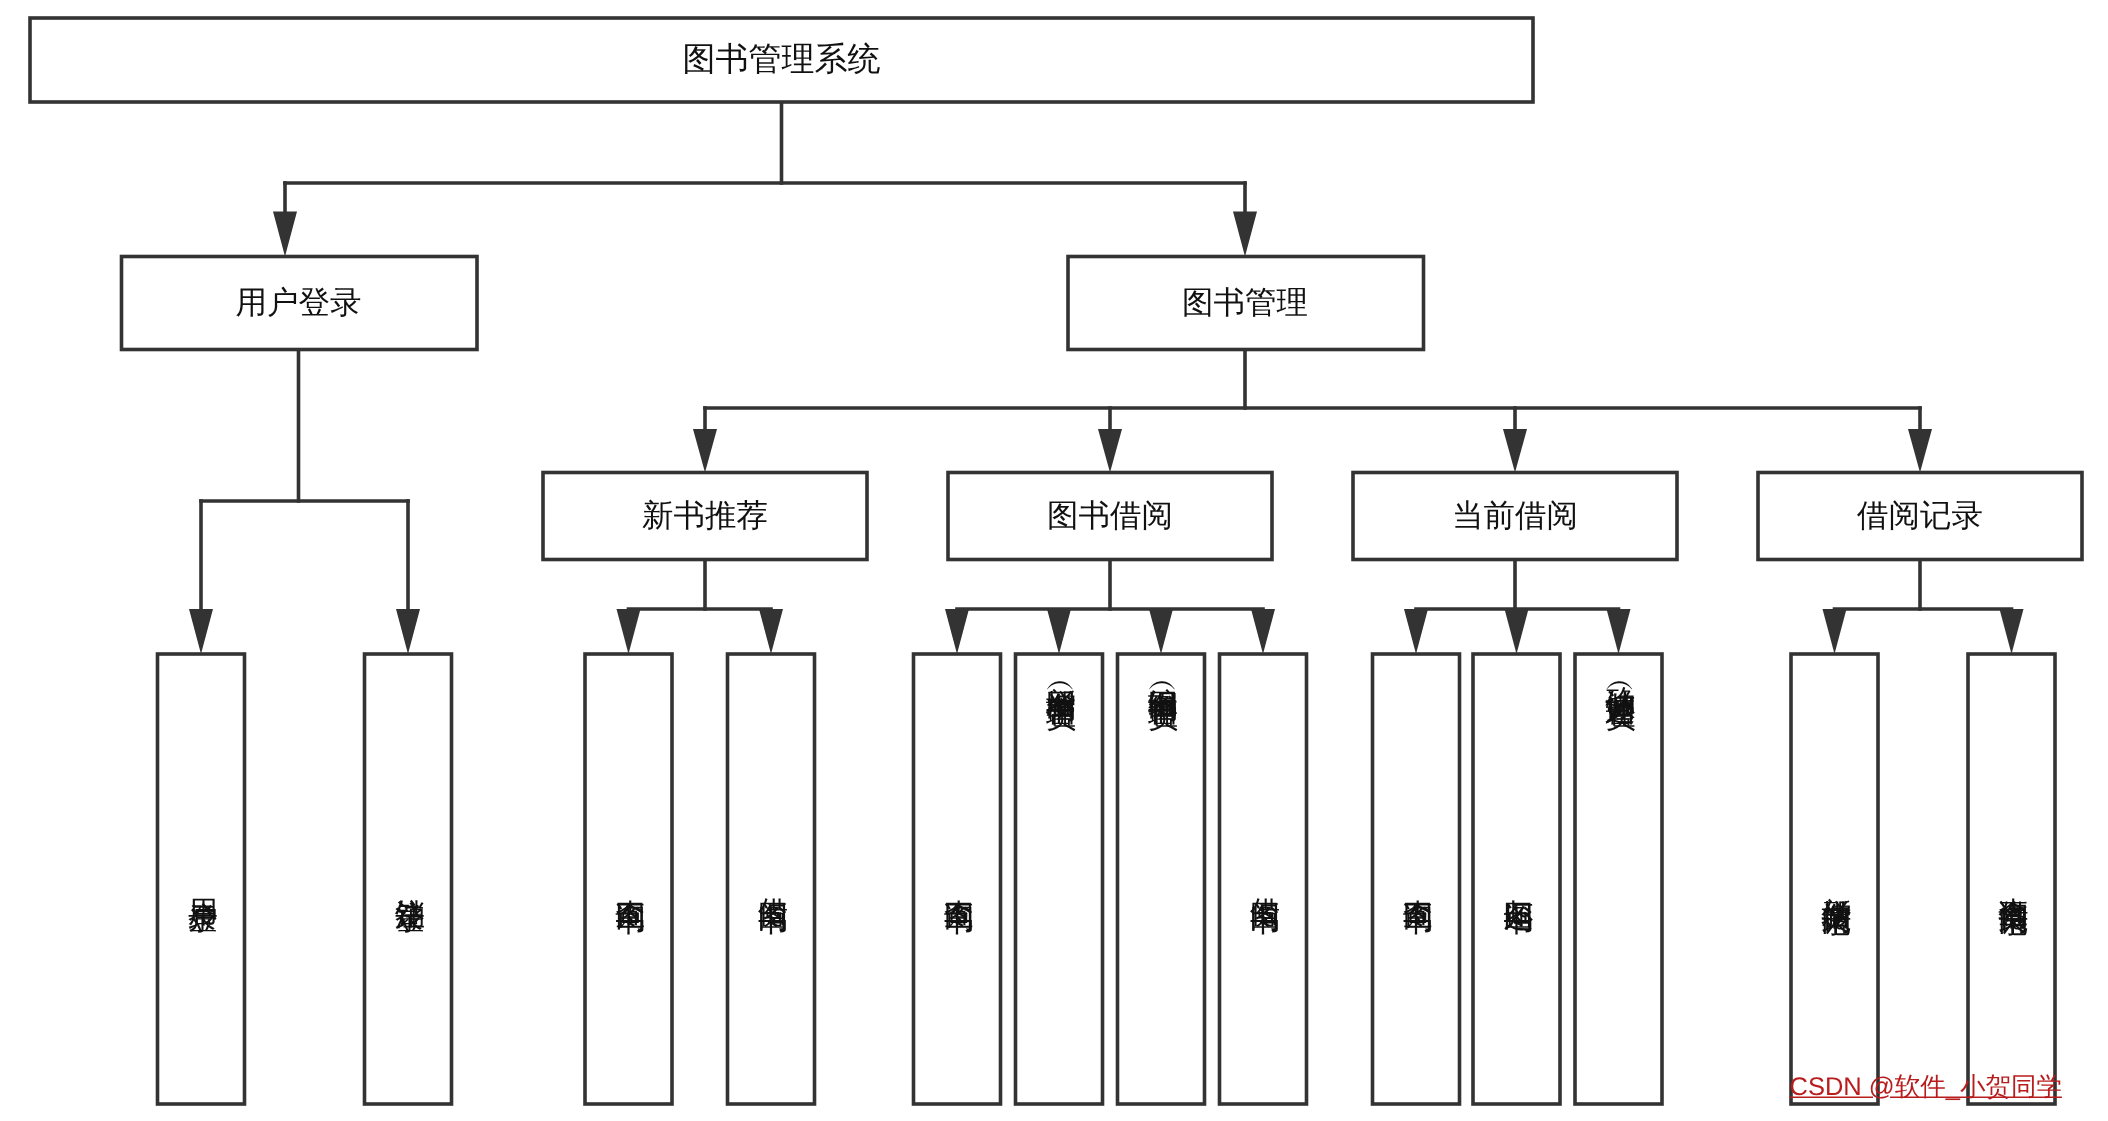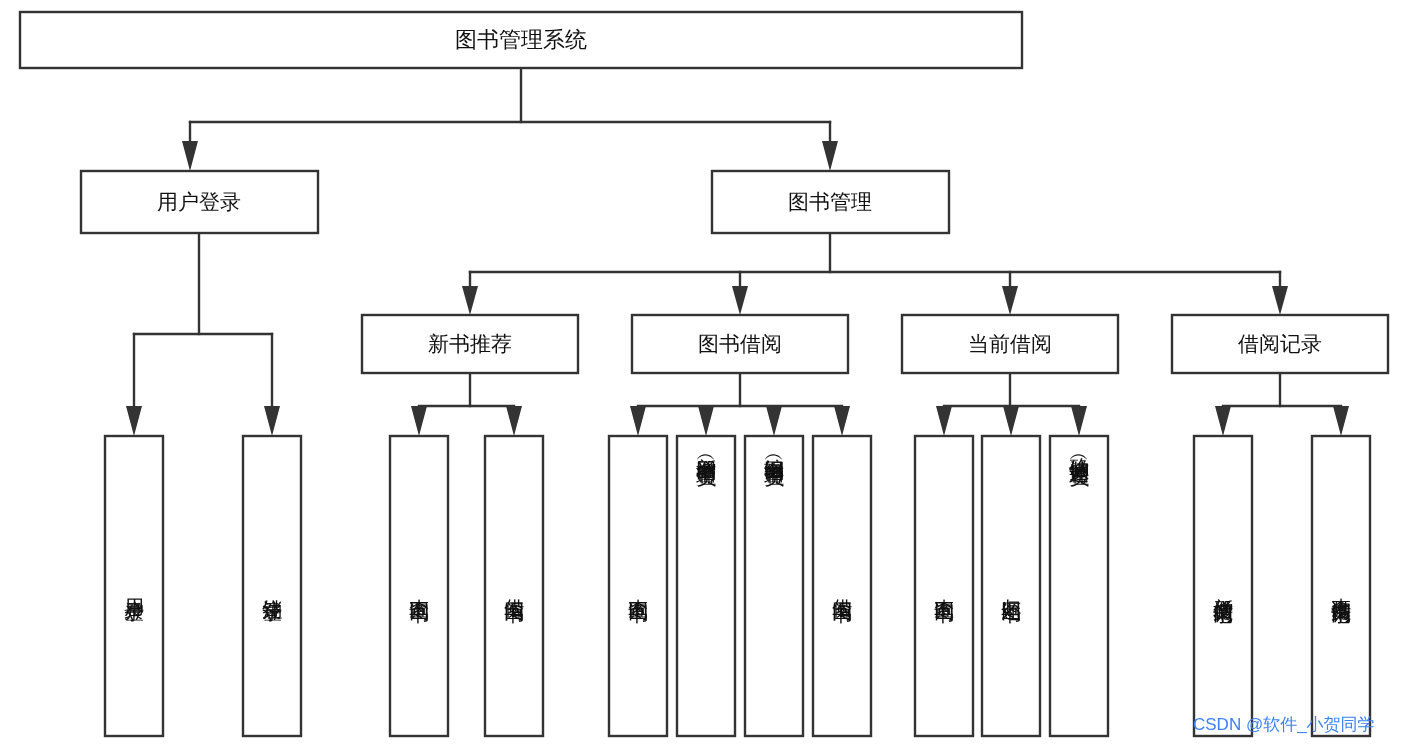--- a/index.html
+++ b/index.html
@@ -65,22 +65,23 @@
     font-size: 20px;
     line-height: 1.18;
     color: #111111;
     letter-spacing: 1.5px;
     white-space: nowrap;
   }
   .watermark {
     position: absolute;
     font-family: "Liberation Sans", "DejaVu Sans", sans-serif;
     font-size: 17px;
-    color: #3b82f6;
+    color: #b91c1c;
     white-space: nowrap;
+    text-decoration: underline;
   }
 </style>
 </head>
 <body>
 
 <div id="diagram-root">
 
   <svg id="tree-svg" viewBox="0 0 1405 747">
     <defs></defs>
 

